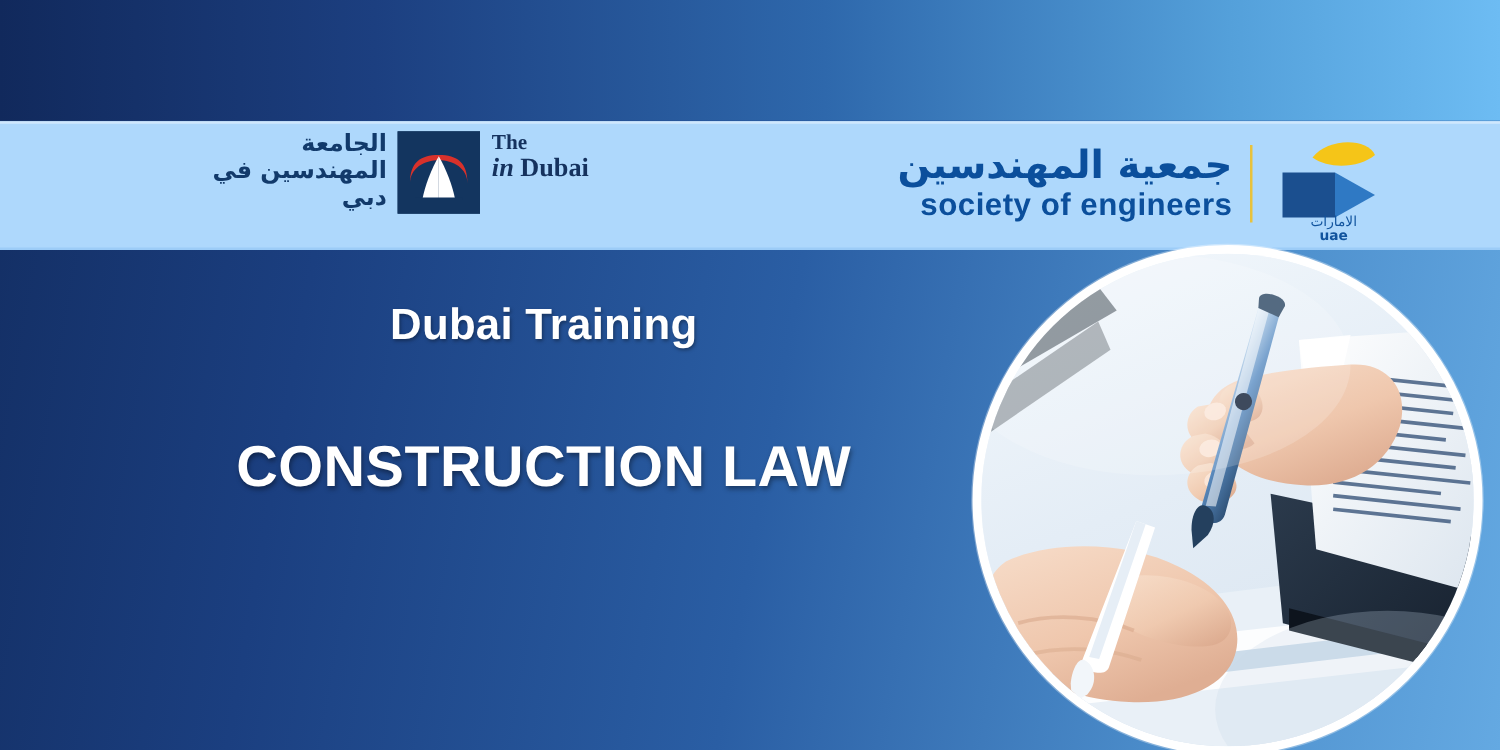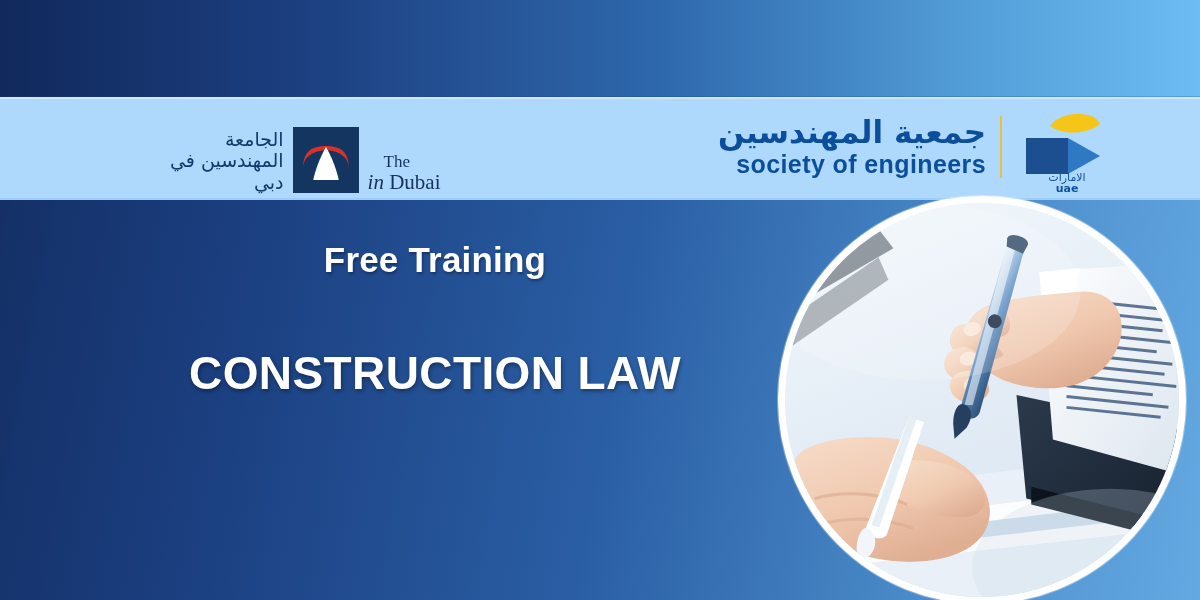--- a/index.html
+++ b/index.html
@@ -43,22 +43,23 @@
     left: 0; bottom: 0; width: 100%; height: 2px;
     background: #9cccf7;
   }
 
   
   .buid-logo {
     position: absolute;
     left: 170px; top: 105px;
     height: 88px;
     display: flex;
-    align-items: flex-end;
+    align-items: flex-start;
     gap: 9px;
+    font-weight: bold;
   }
   .buid-arabic {
     color: #123a6b;
     font-size: 19px;
     line-height: 1.12;
     text-align: right;
     direction: rtl;
     letter-spacing: .5px;
     font-family: "DejaVu Sans", sans-serif;
     white-space: nowrap;
@@ -70,21 +71,21 @@
     flex: 0 0 auto;
   }
   .buid-mark svg { display: block; }
   .buid-en {
     color: #15325e;
     font-family: "Liberation Serif", serif;
     font-size: 19px;
     line-height: 1.06;
     white-space: nowrap;
   }
-  .buid-en .l1 { font-size: 17px; display: block; margin-left: 16px; }
+  .buid-en .l1 { font-size: 17px; display: block; }
   .buid-en .l2 { font-size: 21px; display: block; letter-spacing: -.2px; }
   .buid-en .l3 { font-size: 21px; display: block; }
   .buid-en .l3 em { font-style: italic; margin-top: 15px; }
 
   
   .soe-logo {
     position: absolute;
     left: 718px; top: 104px;
     display: flex;
     align-items: center;
@@ -222,21 +223,21 @@
         <path d="M10 70 L52 70 L84 52 L52 34 L10 34 Z" fill="none" stroke="#1b4f8f" stroke-width="0"></path>
       </svg>
       <div class="soe-uae">
         <span class="ar">الامارات</span>
         <span class="en">uae</span>
       </div>
     </div>
   </div>
 
   <div class="text-block">
-    <div class="eyebrow">Free Training</div>
+    <div class="eyebrow">Dubai Training</div>
     <div class="headline">
       <span class="hl-line">CONSTRUCTION LAW</span>
     </div>
   </div>
 
   <div class="photo-circle">
     <svg viewBox="0 0 400 400" preserveAspectRatio="xMidYMid slice" aria-hidden="true">
       <defs>
         <linearGradient id="bgdesk" x1="0" y1="0" x2="0.4" y2="1">
           <stop offset="0%" stop-color="#f3f8fc"></stop>

